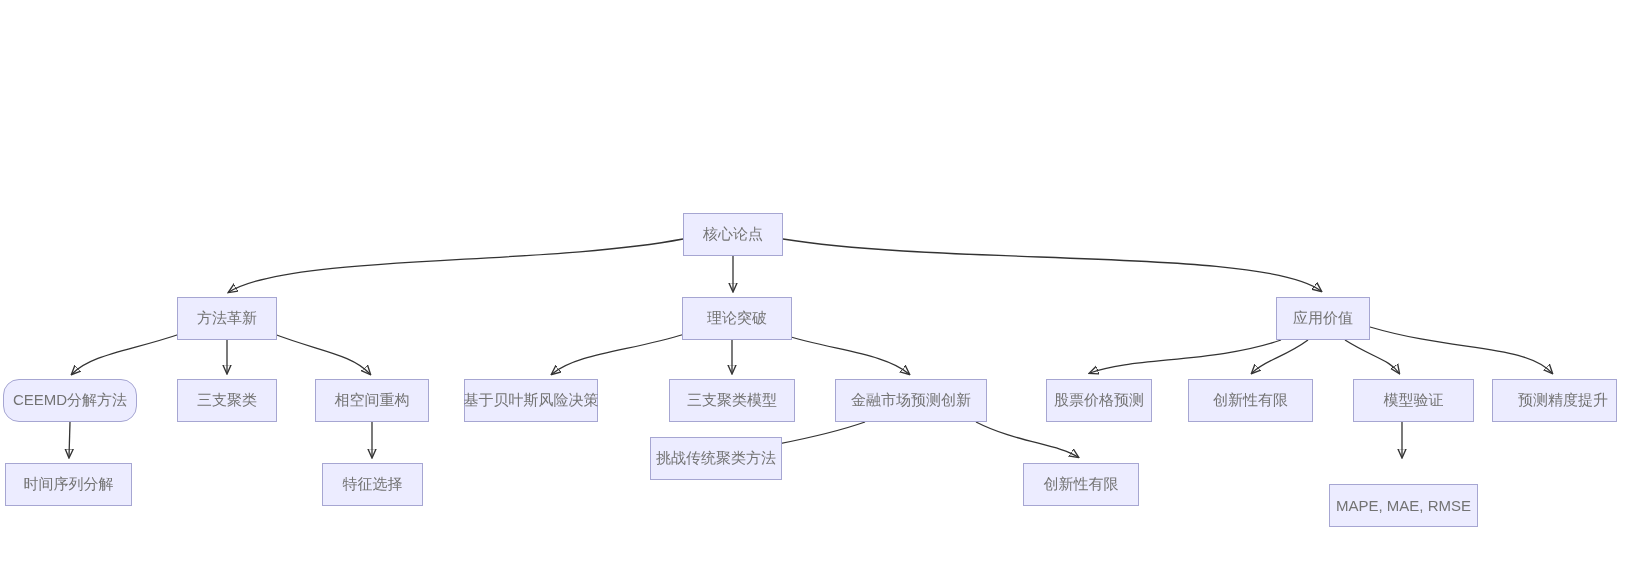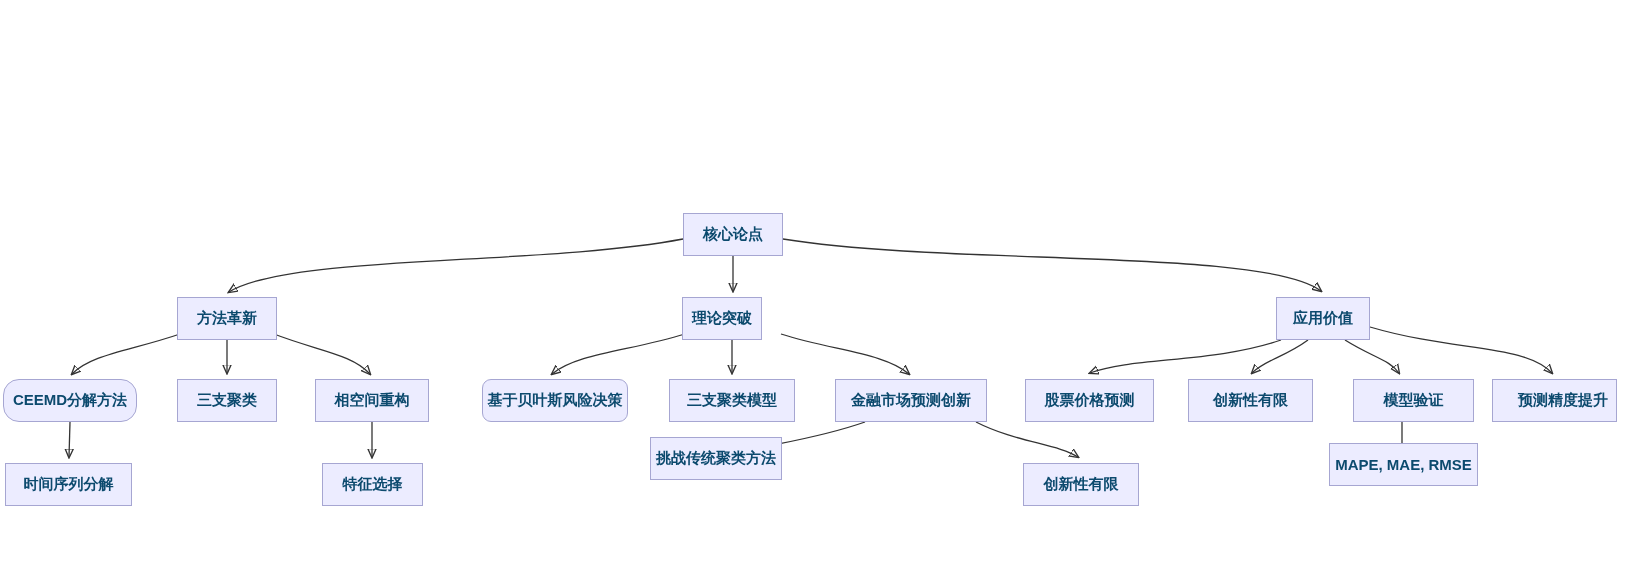--- a/index.html
+++ b/index.html
@@ -20,52 +20,51 @@
     fill: none;
     stroke: #333333;
     stroke-width: 1.3px;
   }
   .node {
     position: absolute;
     height: 43px;
     box-sizing: border-box;
     background: #ECECFF;
     border: 1px solid #A6A6D2;
-    color: #0c4a6e;
+    color: #737373;
     font-size: 15px;
     display: flex;
     align-items: center;
     justify-content: center;
     white-space: nowrap;
     text-align: center;
-    font-weight: bold;
   }
   
   .n-core          { left: 683px;  top: 213px; width: 100px; }
   
   .n-method        { left: 177px;  top: 297px; width: 100px; }
-  .n-theory        { left: 682px;  top: 297px; width: 80px; }
+  .n-theory        { left: 682px;  top: 297px; width: 110px; }
   .n-application   { left: 1276px; top: 297px; width: 94px;  }
   
   .n-ceemd         { left: 3px;    top: 379px; width: 134px; border-radius: 16px; }
   .n-threeway      { left: 177px;  top: 379px; width: 100px; }
   .n-phase         { left: 315px;  top: 379px; width: 114px; }
-  .n-bayes         { left: 482px;  top: 379px; width: 146px; border-radius: 9px; }
+  .n-bayes         { left: 464px;  top: 379px; width: 134px; }
   .n-twcmodel      { left: 669px;  top: 379px; width: 126px; }
   .n-financial     { left: 835px;  top: 379px; width: 152px; text-align: center; }
-  .n-stock         { left: 1025px; top: 379px; width: 129px; text-align: right; }
+  .n-stock         { left: 1046px; top: 379px; width: 106px; text-align: right; }
   .n-investment    { left: 1188px; top: 379px; width: 125px; }
   .n-validation    { left: 1353px; top: 379px; width: 121px;  }
   .n-accuracy      { left: 1492px; top: 379px; width: 125px; padding-left: 17px; }
   
   .n-timeseries    { left: 5px;    top: 463px; width: 127px; }
   .n-feature       { left: 322px;  top: 463px; width: 101px; text-align: center; }
   .n-challenge     { left: 650px;  top: 437px; width: 132px; }
   .n-novelty       { left: 1023px; top: 463px; width: 116px; }
-  .n-metrics       { left: 1329px; top: 443px; width: 149px; }
+  .n-metrics       { left: 1329px; top: 484px; width: 149px; }
 </style>
 </head>
 <body>
 
 <div class="canvas">
 
   <svg class="edge-layer" width="1628" height="576" viewBox="0 0 1628 576" xmlns="http://www.w3.org/2000/svg">
     <defs>
       <marker id="arrow" viewBox="0 0 10 10" refX="8" refY="5" markerWidth="8" markerHeight="8" orient="auto-start-reverse">
         <path d="M0,1 L9,5 L0,9 z" fill="#333333" stroke="none"></path>

